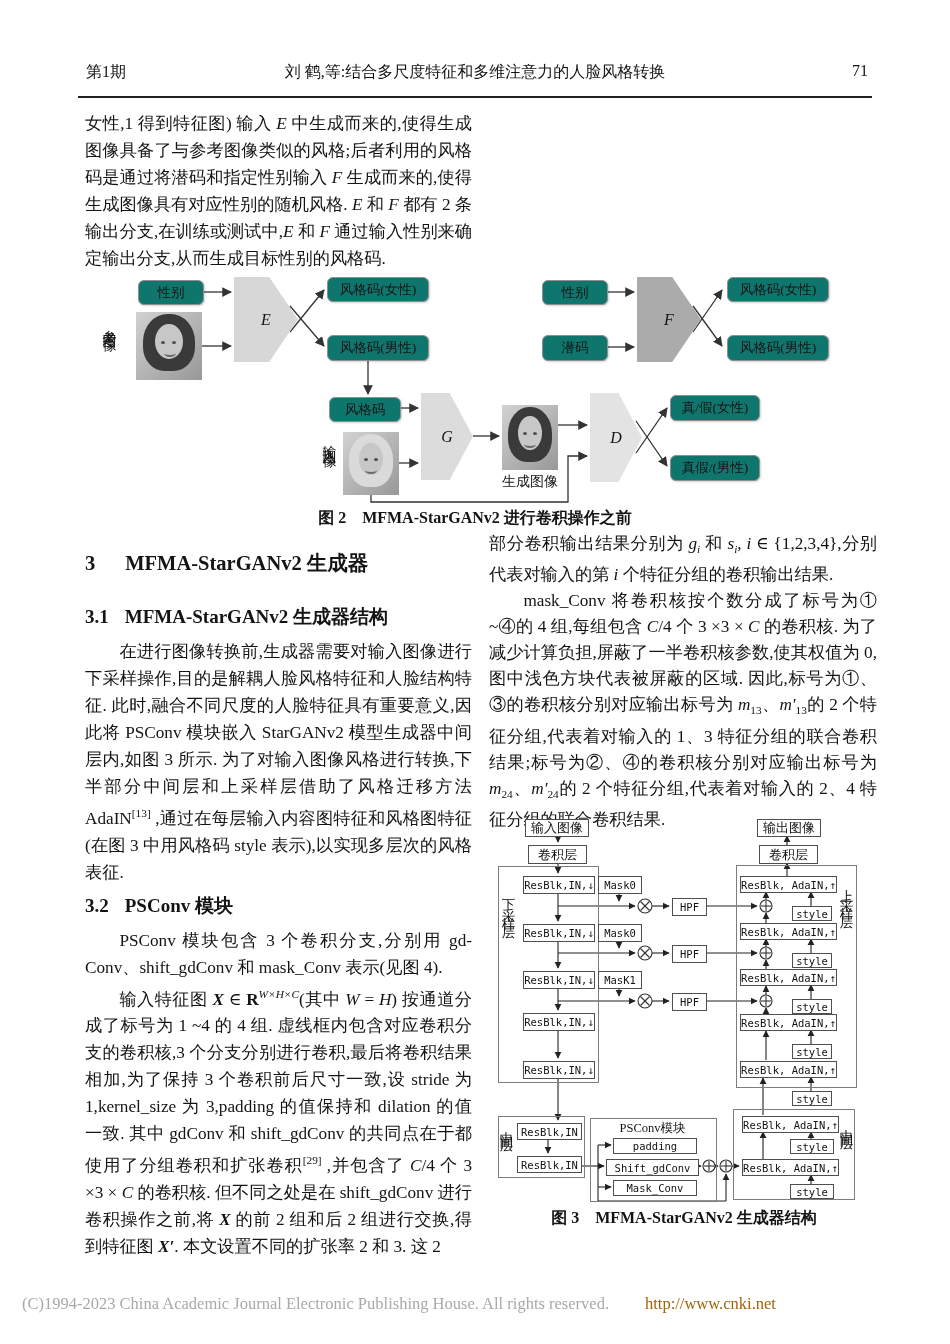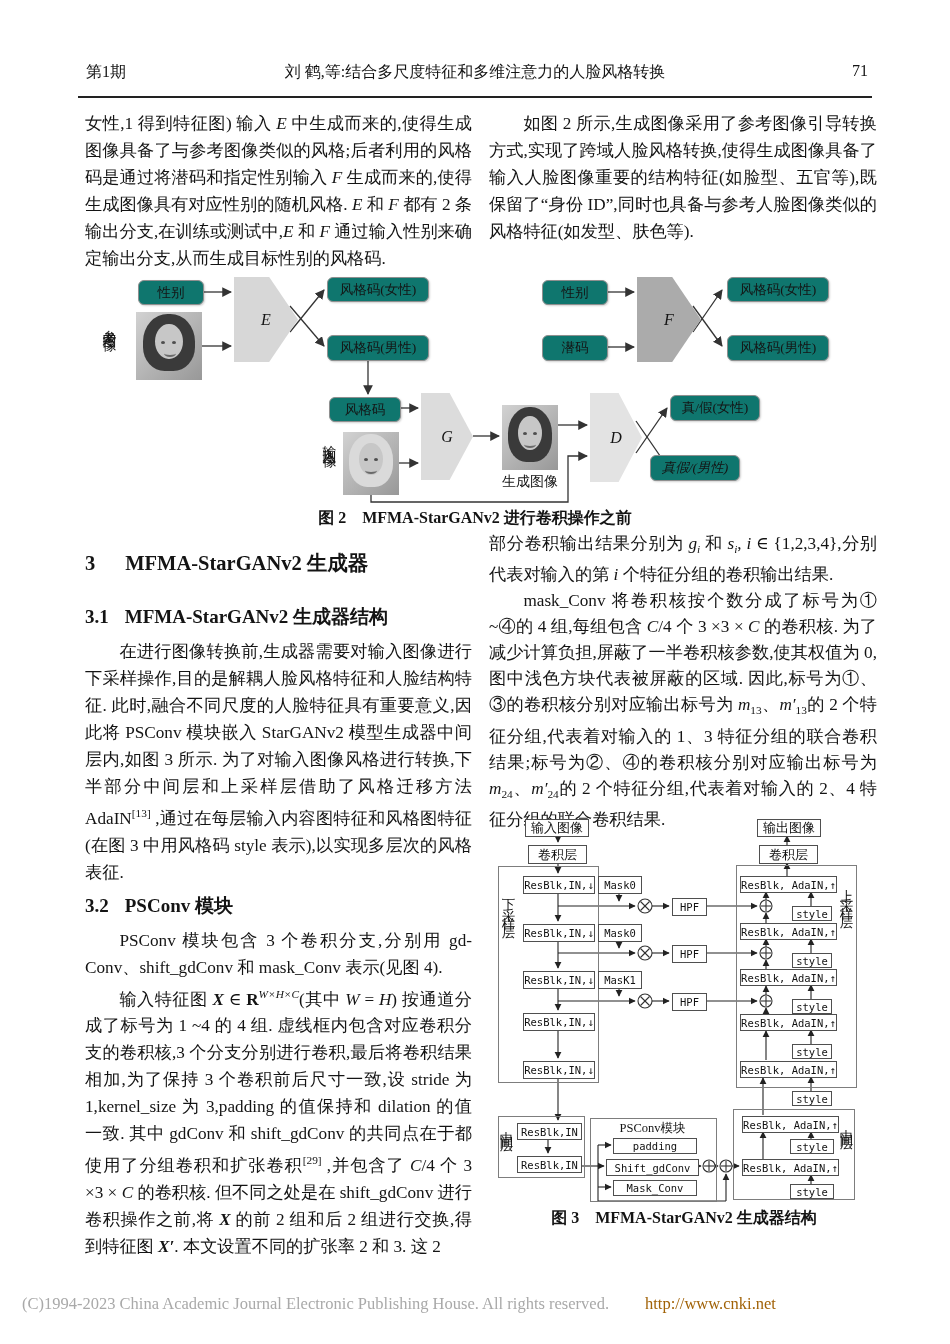--- a/index.html
+++ b/index.html
@@ -60,23 +60,20 @@
 
   <div class="hdr-issue">第1期</div>
   <div class="hdr-title">刘  鹤,等:结合多尺度特征和多维注意力的人脸风格转换</div>
   <div class="hdr-page">71</div>
   <div class="hdr-rule"></div>
 
   <div class="col" style="left:85px;top:110px;width:387px;">
     <p><span>女性,1 得到特征图) 输入 </span><span class="i">E</span><span> 中生成而来的,使得生成图像具备了与参考图像类似的风格;后者利用的风格码是通过将潜码和指定性别输入 </span><span class="i">F</span><span> 生成而来的,使得生成图像具有对应性别的随机风格. </span><span class="i">E</span><span> 和 </span><span class="i">F</span><span> 都有 2 条输出分支,在训练或测试中,</span><span class="i">E</span><span> 和 </span><span class="i">F</span><span> 通过输入性别来确定输出分支,从而生成目标性别的风格码.</span></p>
   </div>
 
-  <div class="col" style="left:489px;top:110px;width:388px;">
-    <p class="ind"><span>如图 2 所示,生成图像采用了参考图像引导转换方式,实现了跨域人脸风格转换,使得生成图像具备了输入人脸图像重要的结构特征(如脸型、五官等),既保留了“身份 ID”,同时也具备与参考人脸图像类似的风格特征(如发型、肤色等).</span></p>
-  </div>
 
   <div class="fig2">
     <svg width="774" height="232" viewBox="0 0 774 232">
       <defs>
         <marker id="a2" viewBox="0 0 10 10" refX="9" refY="5" markerWidth="7.5" markerHeight="7.5" orient="auto-start-reverse">
           <path d="M0,0L10,5L0,10z" fill="#333"></path>
         </marker>
       </defs>
       <g stroke="#333" stroke-width="1.3" fill="none">
         <line x1="114" y1="16" x2="143" y2="16" marker-end="url(#a2)"></line>
@@ -130,21 +127,21 @@
     <div class="photo" style="left:414px;top:129px;width:56px;height:65px;">
       <span class="hair hd"></span>
       <span class="faceo"></span>
       <span class="eye" style="left:38%;top:42%;"></span>
       <span class="eye" style="left:55%;top:42%;"></span>
       <span class="mouth" style="left:40%;top:56%;"></span>
     </div>
     <div style="position:absolute;left:402px;top:197px;width:80px;text-align:center;font-size:14px;">生成图像</div>
     <div class="f2shape" style="left:502px;top:117px;width:52px;height:89px;background:#e3e3e3;">D</div>
     <div class="f2box" style="left:582px;top:119px;width:88px;height:24px;">真/假(女性)</div>
-    <div class="f2box" style="left:562px;top:179px;width:88px;height:24px;font-style:italic;">真假/(男性)</div>
+    <div class="f2box" style="left:582px;top:179px;width:88px;height:24px;">真假/(男性)</div>
   </div>
 
   <div class="figcap" style="left:0;right:0;top:508px;">
     <span>图 2</span><span class="gap">MFMA-StarGANv2 进行卷积操作之前</span>
   </div>
 
   <div class="col" style="left:85px;top:540px;width:387px;">
     <div class="sec">
       <span class="num">3</span><span>MFMA-StarGANv2 生成器</span>
     </div>

